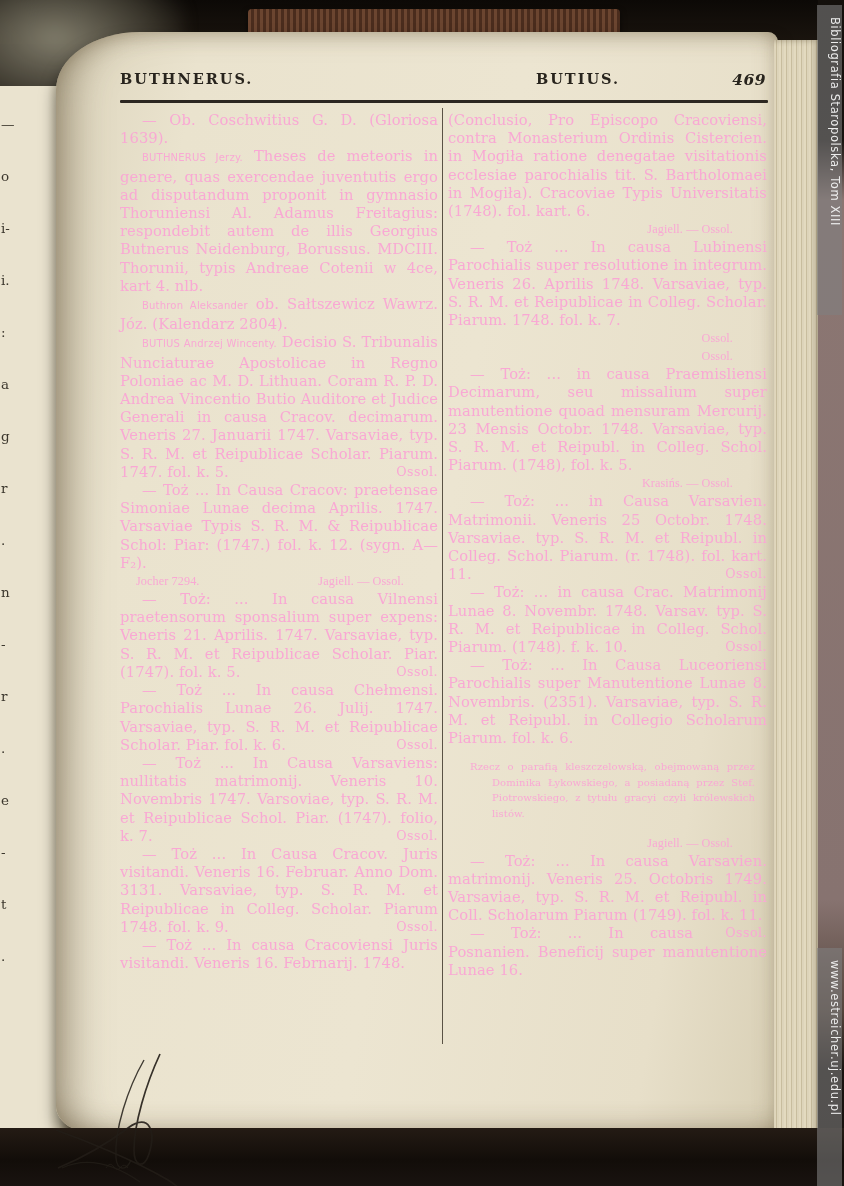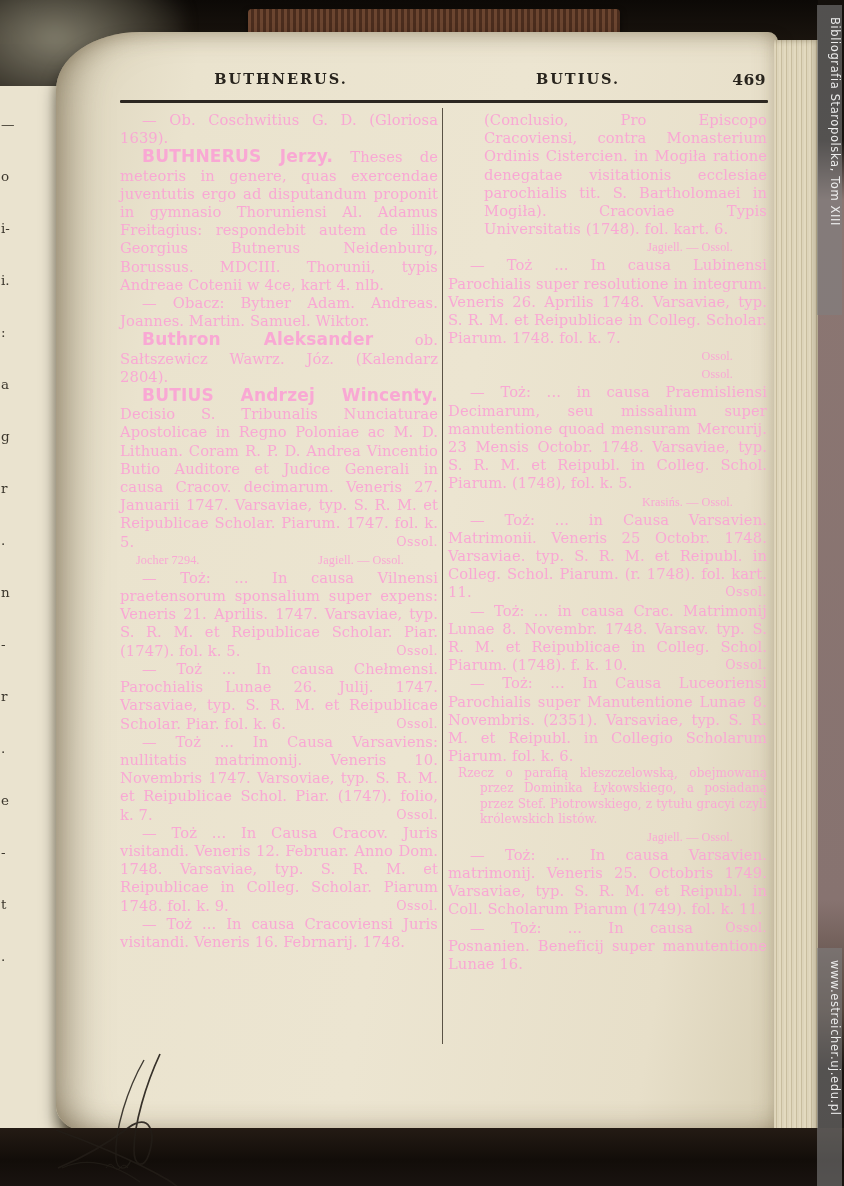--- a/index.html
+++ b/index.html
@@ -44,39 +44,39 @@
   .watermark{position:absolute;left:817px;width:25px;background:rgba(128,128,128,.58);
     color:#ececec;font-family:"DejaVu Sans","Liberation Sans",sans-serif;font-size:11.5px;
     letter-spacing:.6px;writing-mode:vertical-rl;text-align:left;overflow:hidden;
     padding:12px 0;box-sizing:border-box;}
   .wm-top{top:5px;height:310px;}
   .wm-bottom{top:948px;height:238px;}
 
   
   .header-bar{position:absolute;left:120px;top:70px;width:648px;height:22px;
     font-weight:bold;color:#28241d;font-size:14.5px;}
-  .h-left{position:absolute;left:0;width:322px;text-align:center;letter-spacing:2px;}
+  .h-left{position:absolute;left:0;width:322px;letter-spacing:2px;}
   .h-right{position:absolute;left:338px;width:240px;text-align:center;letter-spacing:2px;}
-  .h-num{position:absolute;right:2px;top:0;font-size:15.5px;letter-spacing:.5px;}
+  .h-num{position:absolute;right:2px;top:0;font-size:15.5px;letter-spacing:.5px;font-style:italic;}
   .rule{position:absolute;left:120px;top:100px;width:648px;height:2.5px;background:#2c2721;border-radius:1px;}
   .divider{position:absolute;left:442px;top:108px;width:1.2px;height:936px;background:#5a5245;}
 
   .col{position:absolute;top:111px;color:#f9a8d4;font-size:14.7px;line-height:18.2px;
     text-align:justify;letter-spacing:.1px;}
   .col-left{left:120px;width:318px;}
   .col-right{left:448px;width:319px;}
   p.para{margin:0;text-indent:22px;}
-  p.noindent{text-indent:0;margin-left:36px;}
-  .ehead{font-family:"DejaVu Sans","Liberation Sans",sans-serif;font-weight:700;
-    font-size:17px;letter-spacing:.2px;}
+  p.noindent{text-indent:0;}
+  .ehead{font-family:"DejaVu Sans","Liberation Sans",sans-serif;font-weight:400;
+    font-size:10px;letter-spacing:.2px;}
   .src{float:right;font-size:12.6px;letter-spacing:.5px;padding-left:10px;}
   .refline{display:flex;justify-content:space-between;font-size:12.2px;line-height:16px;
     padding:1px 34px 1px 16px;font-family:Liberation Serif, serif;}
   .refline.right-only{justify-content:flex-end;}
-  .note{font-size:12px;line-height:15.6px;margin:0;padding-left:32px;text-indent:-22px;
+  .note{font-size:10px;line-height:15.6px;margin:12px;padding-left:32px;text-indent:-22px;
     text-align:justify;}
 
   
   .signature{position:absolute;left:48px;top:1046px;width:170px;height:140px;}
 </style>
 </head>
 <body>
 
 <div class="scene">
 
@@ -119,49 +119,49 @@
 
   <div class="col col-left">
     <p class="para">
       <span>— Ob. Coschwitius G. D. (Gloriosa 1639).</span>
     </p>
     <p class="para">
       <b class="ehead">BUTHNERUS Jerzy.</b>
       <span>Theses de meteoris in genere, quas exercendae juventutis ergo ad disputandum proponit in gymnasio Thoruniensi Al. Adamus Freitagius: respondebit autem de illis Georgius Butnerus Neidenburg, Borussus. MDCIII. Thorunii, typis Andreae Cotenii w 4ce, kart 4. nlb.</span>
     </p>
     <p class="para">
-      <span>— Obacz: Bytner Adam. Andreas. Joannes. Martin. Samuel. Wiktor.</span>
-    </p>
-    <p class="para">
       <b class="ehead">Buthron Aleksander</b>
       <span>ob. Sałtszewicz Wawrz. Józ. (Kalendarz 2804).</span>
     </p>
     <p class="para">
       <b class="ehead">BUTIUS Andrzej Wincenty.</b>
       <span>Decisio S. Tribunalis Nunciaturae Apostolicae in Regno Poloniae ac M. D. Lithuan. Coram R. P. D. Andrea Vincentio Butio Auditore et Judice Generali in causa Cracov. decimarum. Veneris 27. Januarii 1747. Varsaviae, typ. S. R. M. et Reipublicae Scholar. Piarum. 1747. fol. k. 5.</span>
       <span class="src">Ossol.</span>
+    </p>
+    <p class="para">
+      <span>— Toż ... In Causa Cracov: praetensae Simoniae Lunae decima Aprilis. 1747. Varsaviae Typis S. R. M. &amp; Reipublicae Schol: Piar: (1747.) fol. k. 12. (sygn. A—F₂).</span>
     </p>
     <div class="refline">
       <span>Jocher 7294.</span>
       <span>Jagiell. — Ossol.</span>
     </div>
     <p class="para">
       <span>— Toż: ... In causa Vilnensi praetensorum sponsalium super expens: Veneris 21. Aprilis. 1747. Varsaviae, typ. S. R. M. et Reipublicae Scholar. Piar. (1747). fol. k. 5.</span>
       <span class="src">Ossol.</span>
     </p>
     <p class="para">
       <span>— Toż ... In causa Chełmensi. Parochialis Lunae 26. Julij. 1747. Varsaviae, typ. S. R. M. et Reipublicae Scholar. Piar. fol. k. 6.</span>
       <span class="src">Ossol.</span>
     </p>
     <p class="para">
       <span>— Toż ... In Causa Varsaviens: nullitatis matrimonij. Veneris 10. Novembris 1747. Varsoviae, typ. S. R. M. et Reipublicae Schol. Piar. (1747). folio, k. 7.</span>
       <span class="src">Ossol.</span>
     </p>
     <p class="para">
-      <span>— Toż ... In Causa Cracov. Juris visitandi. Veneris 12. Februar. Anno Dom. 1748. Varsaviae, typ. S. R. M. et Reipublicae in Colleg. Scholar. Piarum 1748. fol. k. 9.</span>
+      <span>— Toż ... In Causa Cracov. Juris visitandi. Veneris 16. Februar. Anno Dom. 3131. Varsaviae, typ. S. R. M. et Reipublicae in Colleg. Scholar. Piarum 1748. fol. k. 9.</span>
       <span class="src">Ossol.</span>
     </p>
     <p class="para">
       <span>— Toż ... In causa Cracoviensi Juris visitandi. Veneris 16. Febrnarij. 1748.</span>
     </p>
   </div>
 
   <div class="col col-right">
     <p class="para noindent">
       <span>(Conclusio, Pro Episcopo Cracoviensi, contra Monasterium Ordinis Cistercien. in Mogiła ratione denegatae visitationis ecclesiae parochialis tit. S. Bartholomaei in Mogiła). Cracoviae Typis Universitatis (1748). fol. kart. 6.</span>

